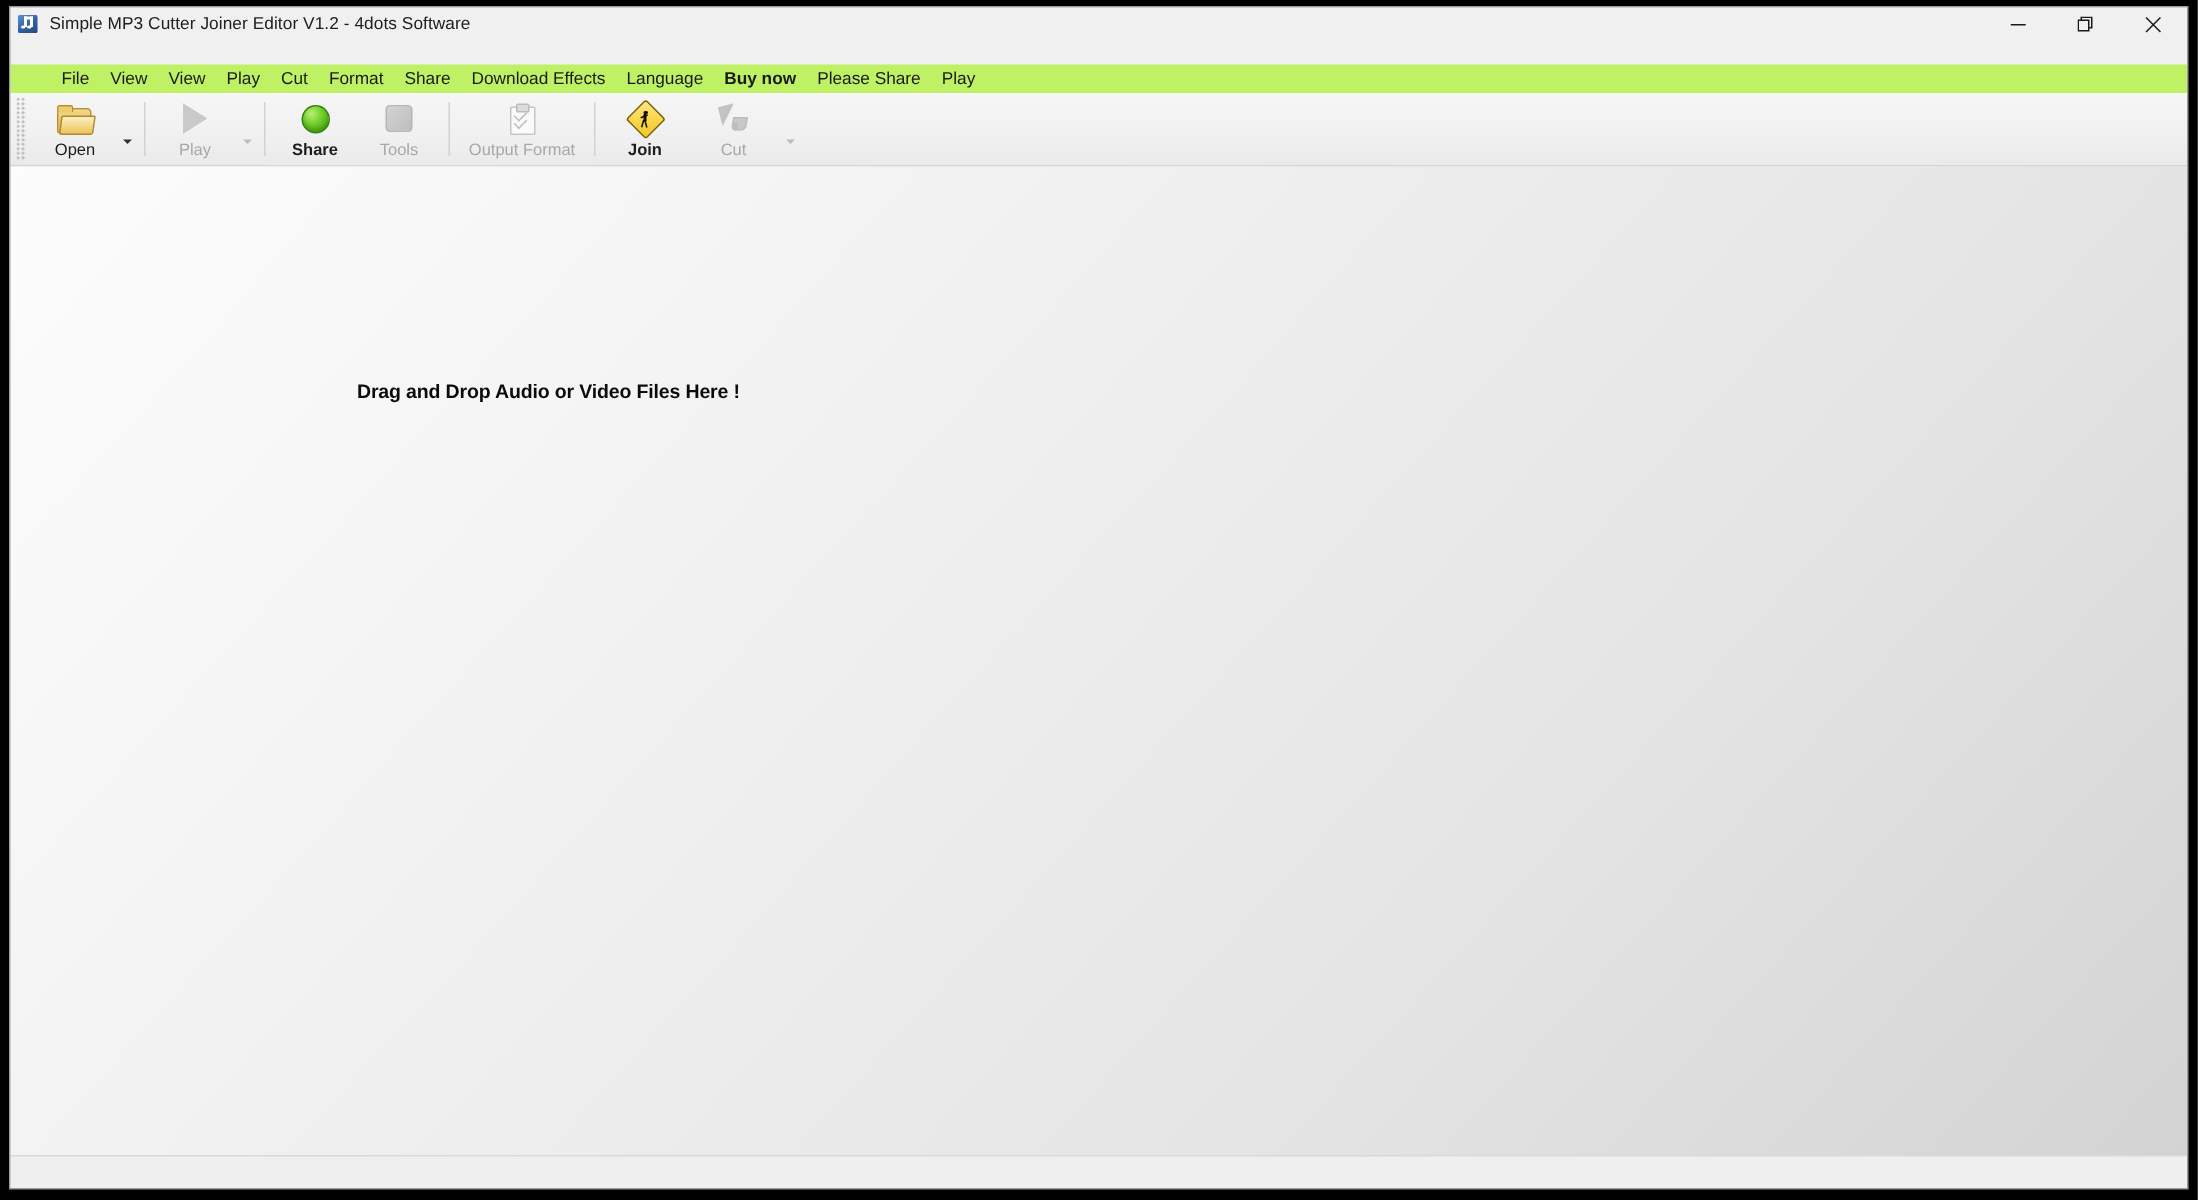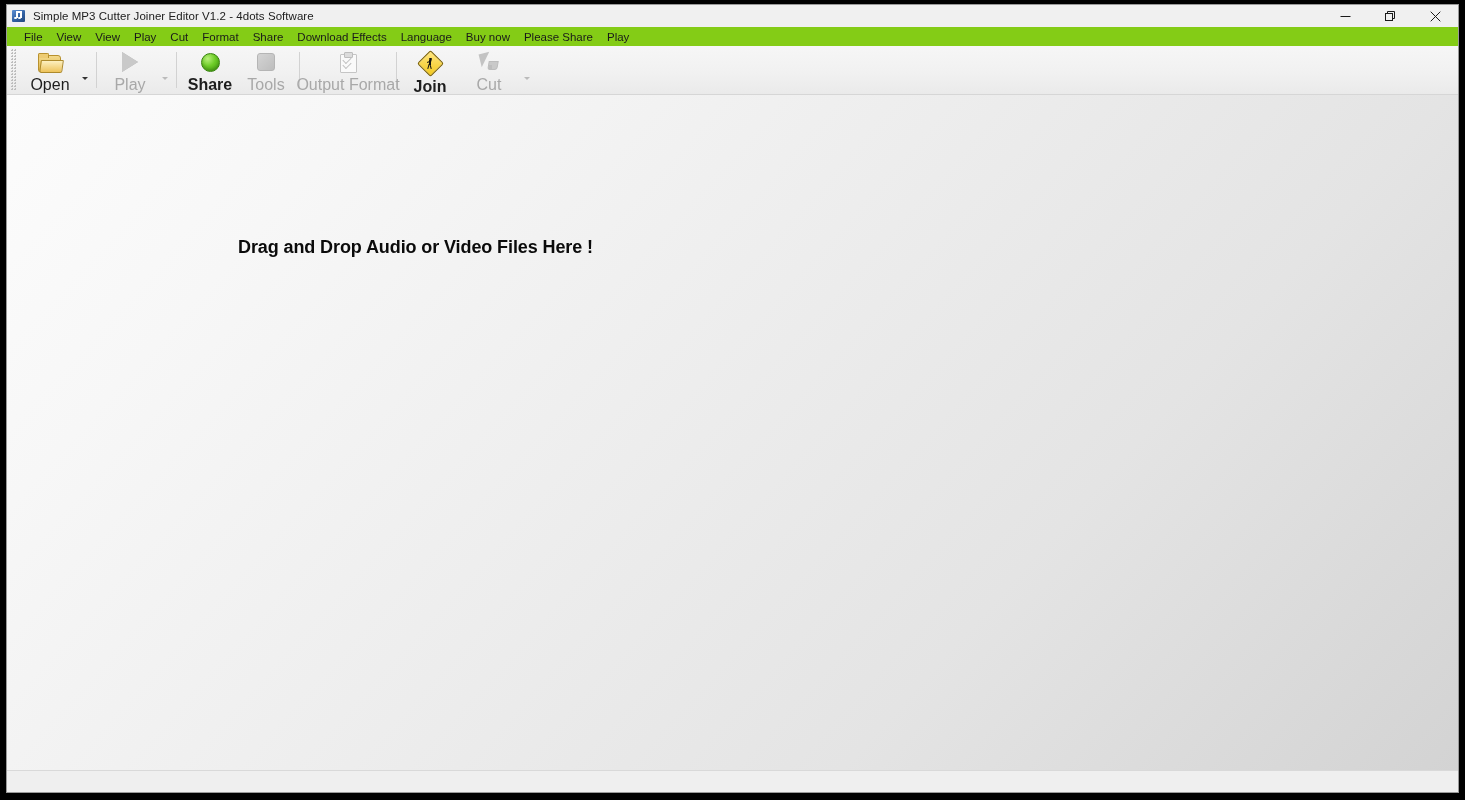--- a/index.html
+++ b/index.html
@@ -97,34 +97,35 @@
     align-items: center;
     justify-content: center;
     cursor: default;
   }
   .win-btn svg { display: block; }
 
   
   #menu-bar {
     height: 19px;
     min-height: 19px;
-    background: #84cc16;
-    display: flex;
-    align-items: center;
-    padding-left: 10px;
+    background: #bef264;
+    display: flex;
+    align-items: center;
+    padding-left: 27px;
     user-select: none;
+    margin-top: 16px;
   }
   .menu-item {
     font-size: 11.5px;
     color: #1a1a1a;
     padding: 2px 7px;
     white-space: nowrap;
     cursor: default;
   }
-  .menu-item.bold { font-weight: normal; }
+  .menu-item.bold { font-weight: bold; }
 
   
   #toolbar {
     height: 48px;
     min-height: 48px;
     background: linear-gradient(to bottom, #f6f6f6 0%, #f1f1f1 55%, #eaeaea 100%);
     border-bottom: 1px solid #d6d6d6;
     display: flex;
     align-items: stretch;
     position: relative;
@@ -152,21 +153,21 @@
   }
   .tb-ico {
     height: 24px;
     width: 30px;
     display: flex;
     align-items: center;
     justify-content: center;
     position: relative;
   }
   .tb-label {
-    font-size: 16px;
+    font-size: 11px;
     margin-top: 3px;
     color: #1d1d1d;
     white-space: nowrap;
   }
   .tb-btn.disabled .tb-label { color: #a8a8a8; }
   .tb-btn.bold .tb-label { font-weight: bold; }
 
   .tb-arrow {
     width: 13px;
     display: flex;
@@ -341,21 +342,21 @@
                 #f7f7f7 18%,
                 #ededed 46%,
                 #e4e4e4 70%,
                 #d3d3d3 100%);
     overflow: hidden;
   }
   #drop-hint {
     position: absolute;
     left: 231px;
     top: 142px;
-    font-size: 18px;
+    font-size: 13px;
     font-weight: bold;
     color: #0b0b0b;
     white-space: nowrap;
     letter-spacing: -0.1px;
   }
 
   
   #status-bar {
     height: 21px;
     min-height: 21px;

